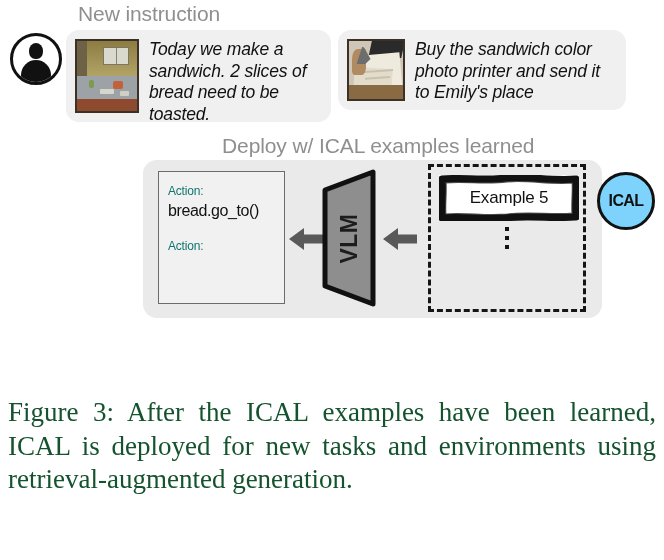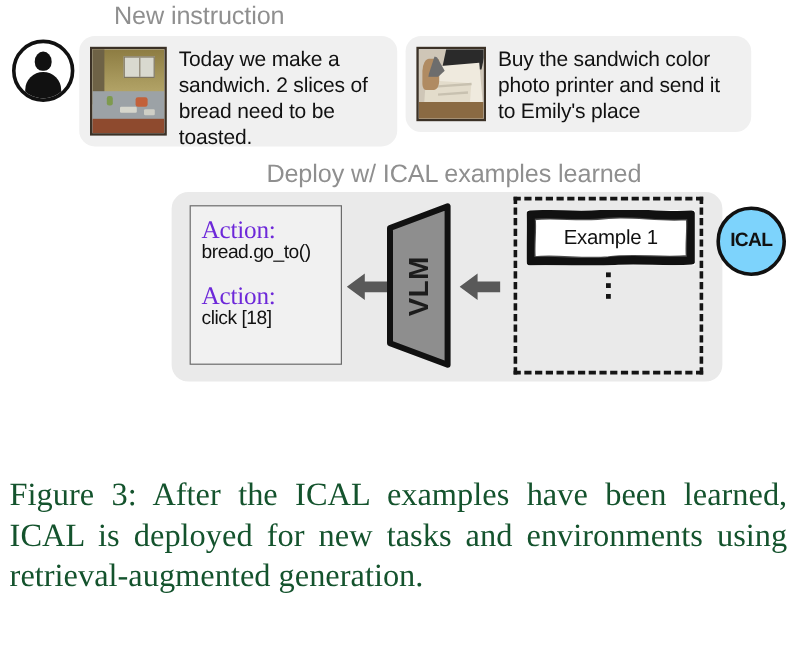--- a/index.html
+++ b/index.html
@@ -19,21 +19,21 @@
   
   .section-header {
     position: absolute;
     color: #8f8f8f;
     font-size: 21px;
     font-family: "Liberation Sans", sans-serif;
     font-weight: 400;
     letter-spacing: -0.1px;
     white-space: nowrap;
   }
-  #hdr-new-instruction { left: 78px;  top: 2px; margin-left: 17px; }
+  #hdr-new-instruction { left: 78px;  top: 2px; }
   #hdr-deploy          { left: 222px; top: 134px; text-align: center; }
 
   
   .avatar {
     position: absolute;
     left: 10px;
     top: 33px;
     width: 46px;
     height: 46px;
     border-radius: 50%;
@@ -63,20 +63,21 @@
   }
 
   
   .bubble {
     position: absolute;
     background: #f0f0f0;
     border-radius: 13px;
     display: flex;
     align-items: flex-start;
     box-sizing: border-box;
+    font-style: italic;
   }
   #bubble-sandwich { left: 66px;  top: 30px; width: 265px; height: 92px; padding: 9px 10px 9px 9px; }
   #bubble-printer  { left: 338px; top: 30px; width: 288px; height: 80px; padding: 9px 10px 9px 9px; }
 
   .thumb {
     flex: 0 0 auto;
     border: 2px solid #3b3126;
     box-sizing: border-box;
     position: relative;
     overflow: hidden;
@@ -133,24 +134,24 @@
     left: 15px;
     top: 11px;
     width: 127px;
     height: 133px;
     background: #f1f1f1;
     border: 1.5px solid #6b6b6b;
     box-sizing: border-box;
     padding: 10px 0 0 9px;
   }
   .action-label {
-    color: #6d28d9;
-    font-size: 21px;
+    color: #0f766e;
+    font-size: 12px;
     line-height: 19px;
-    font-family: Liberation Serif, serif;
+    font-family: Liberation Sans, sans-serif;
     letter-spacing: -0.2px;
   }
   .action-code {
     color: #111;
     font-size: 16px;
     line-height: 19px;
     font-family: Liberation Sans, sans-serif;
     letter-spacing: -0.4px;
   }
   .action-gap { height: 17px; }
@@ -328,21 +329,20 @@
 
 <div id="hdr-deploy" class="section-header">Deploy w/ ICAL examples learned</div>
 
 <div id="deploy-panel">
 
   <div id="action-box">
     <div class="action-label">Action:</div>
     <div class="action-code">bread.go_to()</div>
     <div class="action-gap"></div>
     <div class="action-label">Action:</div>
-    <div class="action-code">click [18]</div>
   </div>
 
   <div id="arrow-out" class="arrow-left">
     <svg width="34" height="26" viewBox="0 0 34 26">
       <path d="M0 13 L15 2 L15 8.5 L34 8.5 L34 17.5 L15 17.5 L15 24 Z" fill="#595959"></path>
     </svg>
   </div>
 
   <div id="vlm-shape">
     <svg width="56" height="140" viewBox="0 0 56 140">
@@ -361,21 +361,21 @@
 
   <div id="examples-box">
 
     <div id="example-1" class="example-card">
       <svg class="rough" viewBox="0 0 140 46" preserveAspectRatio="none">
         <path d="M3,4 C22,2 44,6 66,3 C90,1 112,6 137,4 C138,14 136,28 137,42
                  C114,44 90,40 66,43 C44,45 22,41 3,43 C2,30 4,16 3,4 Z" fill="none" stroke="#111111" stroke-width="7" stroke-linejoin="round"></path>
         <path d="M6,7 C26,5 46,9 68,6 C90,4 110,9 134,7 C135,16 133,29 134,39
                  C112,41 90,37 68,40 C46,42 26,38 6,40 C5,29 7,17 6,7 Z" fill="none" stroke="#111111" stroke-width="3" stroke-linejoin="round" opacity="0.75"></path>
       </svg>
-      <span class="lbl">Example 1</span>
+      <span class="lbl">Example 5</span>
     </div>
 
     <div id="example-dots">
       <i></i>
       <i></i>
       <i></i>
     </div>
 
   </div>
 </div>

